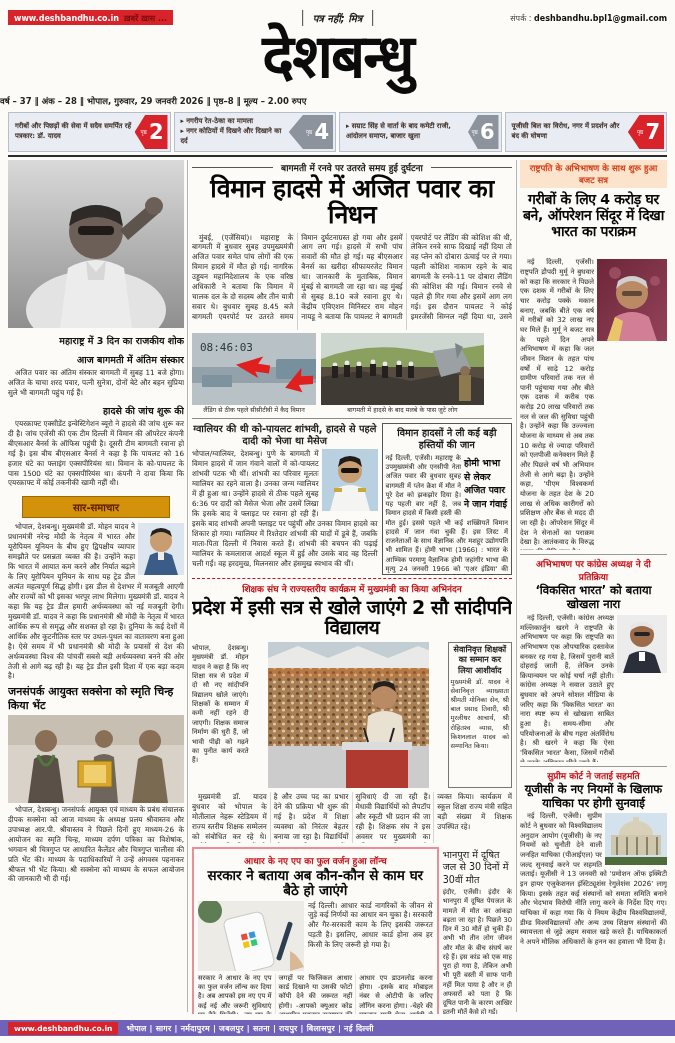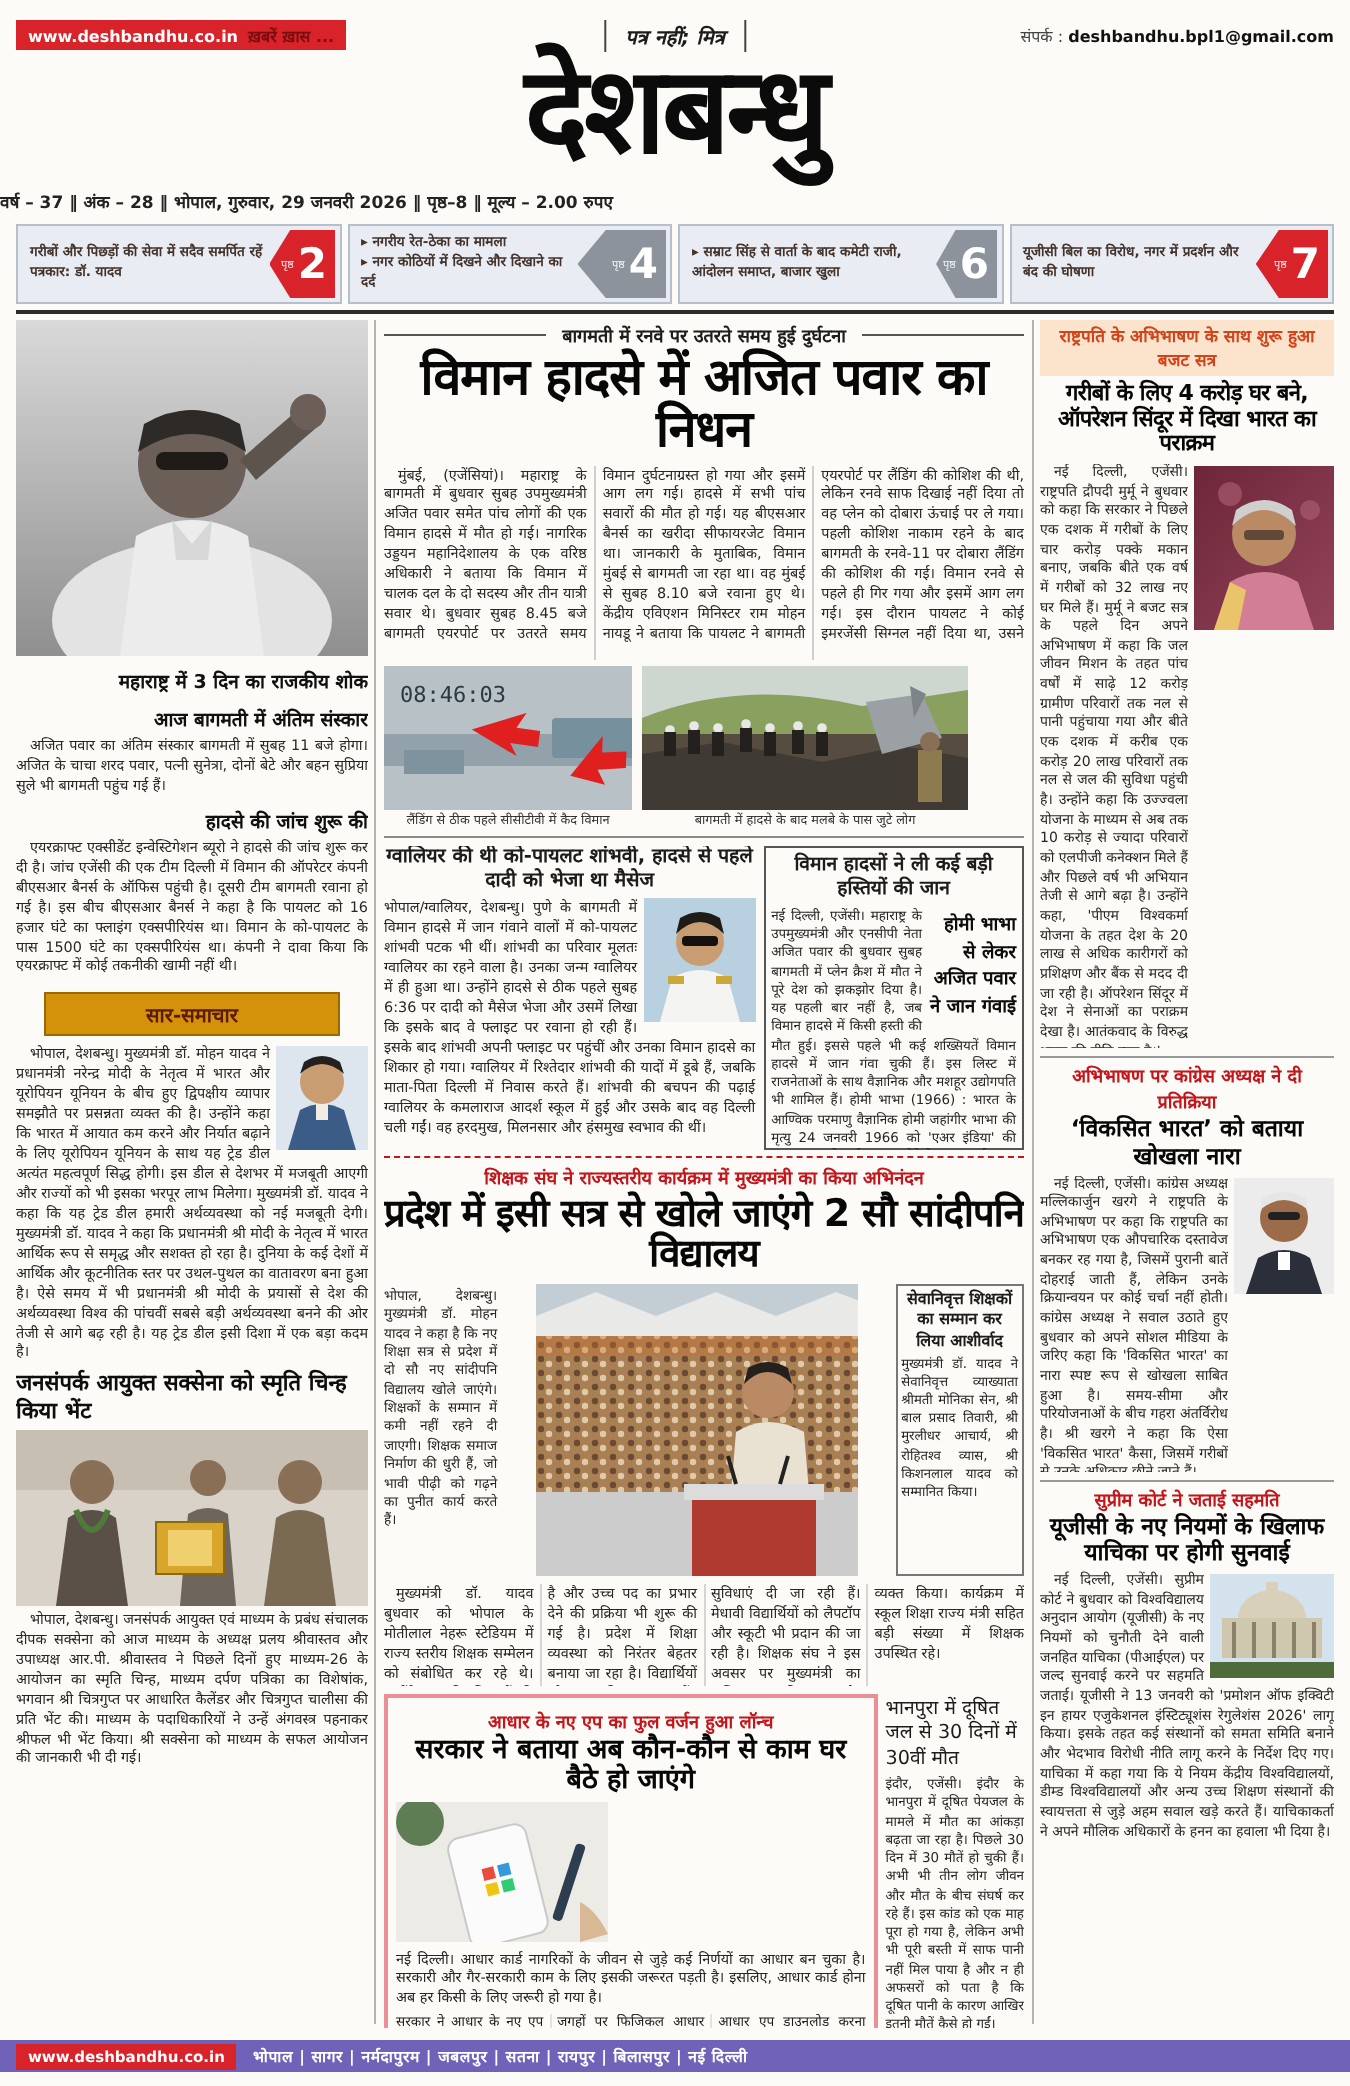--- a/index.html
+++ b/index.html
@@ -45,46 +45,46 @@
   .cols3{column-count:3;column-gap:8px;column-rule:1px solid #cfcfcf;height:97px;overflow:hidden;}
   .cols3 .body{margin:0;}
   .photorow{display:flex;gap:5px;margin-top:3px;}
   .hline{border-top:1px solid #8a8a8a;margin:4px 0;}
   .row2{display:flex;gap:4px;height:152px;overflow:hidden;}
   .copilot{width:188px;}
   .copilot h2{font-size:9.8px;font-weight:bold;text-align:center;margin:0 0 2px 0;line-height:1.25;}
   .pilot-float{float:right;margin:0 0 2px 3px;}
   .hastiyan{width:124px;border:1px solid #555;padding:3px;}
   .hastiyan h2{font-size:9.6px;font-weight:bold;text-align:center;margin:0 0 2px 0;line-height:1.3;}
-  .side-note{float:right;width:44px;font-size:9.2px;font-weight:bold;text-align:right;line-height:1.5;margin:2px 0 2px 3px;color:#0c0c0c;}
+  .side-note{float:right;width:44px;font-size:9.2px;font-weight:bold;text-align:left;line-height:1.5;margin:2px 0 2px 3px;color:#0c0c0c;}
   .hastiyan .body{font-size:6.7px;text-indent:0;}
   .sandipani{border-top:1px dashed #c3161c;margin-top:3px;padding-top:2px;height:262px;overflow:hidden;}
   .red-kicker{color:#c3161c;font-size:9px;font-weight:bold;text-align:center;margin:1px 0;}
   .headline-l{font-size:19px;font-weight:bold;text-align:center;line-height:1.08;letter-spacing:-.4px;margin:2px 0 4px 0;color:#070707;}
   .sand-row{display:flex;gap:19px;}
   .sand-left{width:64px;}
   .sand-left .body{font-size:6.8px;text-indent:0;}
   .sand-box{width:66px;border:1px solid #777;padding:2px;}
   .sand-box h3{font-size:8px;font-weight:bold;text-align:center;margin:0 0 2px 0;line-height:1.3;}
   .sand-box .body{font-size:6.6px;text-indent:0;}
   .cols4{column-count:4;column-gap:7px;column-rule:1px solid #d5d5d5;height:86px;overflow:hidden;margin-top:4px;}
   .cols4 .body{margin:0;text-indent:6px;}
   .bottom-row{display:flex;gap:4px;margin-top:4px;height:212px;overflow:hidden;}
   .aadhaar{width:244px;border:2px solid #e98f95;padding:4px;}
   .headline-m{font-size:13.5px;font-weight:bold;text-align:center;line-height:1.1;margin:1px 0 3px 0;color:#070707;}
-  .aad-top{display:flex;gap:4px;flex-direction:column;}
+  .aad-top{display:flex;gap:4px;}
   .aad-top .body{flex:1;text-indent:0;margin:0;}
   .aad-cols{column-count:3;column-gap:7px;column-rule:1px solid #e3e3e3;height:104px;overflow:hidden;margin-top:3px;}
   .aad-cols p{margin:0 0 2px 0;font-size:6.8px;line-height:1.38;text-align:justify;}
   .bhanpura{width:72px;}
   .bhanpura h2{font-size:9.6px;font-weight:normal;text-align:left;line-height:1.3;margin:2px 0;}
   .bhanpura .body{font-size:6.7px;text-indent:0;}
   
   .kicker-band{background:#fbe3cc;color:#d3441c;font-weight:bold;font-size:8.6px;text-align:center;padding:2px 1px;margin-bottom:3px;}
-  .headline-r{font-size:11px;font-weight:bold;line-height:1.15;text-align:center;letter-spacing:-.3px;margin:1px 0 3px 0;color:#070707;}
+  .headline-r{font-size:14px;font-weight:bold;line-height:1.15;text-align:center;letter-spacing:-.3px;margin:1px 0 19px 0;color:#070707;}
   .pres-float,.kharge-float,.sc-float{float:right;margin:1px 0 2px 3px;}
   .col-right .body{font-size:7px;}
   .sec-rule{border-top:1px solid #999;margin:4px 0 2px 0;}
   .headline-s{font-size:11.5px;font-weight:bold;text-align:center;line-height:1.2;margin:1px 0 2px 0;color:#070707;}
   
   .footer{position:absolute;left:0;right:0;top:1020px;height:16px;background:#6f62b8;display:flex;align-items:center;}
   .footer .url-chip2{background:#d8232a;color:#fff;font-weight:bold;font-size:7.5px;padding:2px 6px;margin-left:8px;}
   .footer .cities{color:#fff;font-size:7.8px;font-weight:bold;margin-left:8px;letter-spacing:.3px;}
   svg{display:block;}
 </style>

